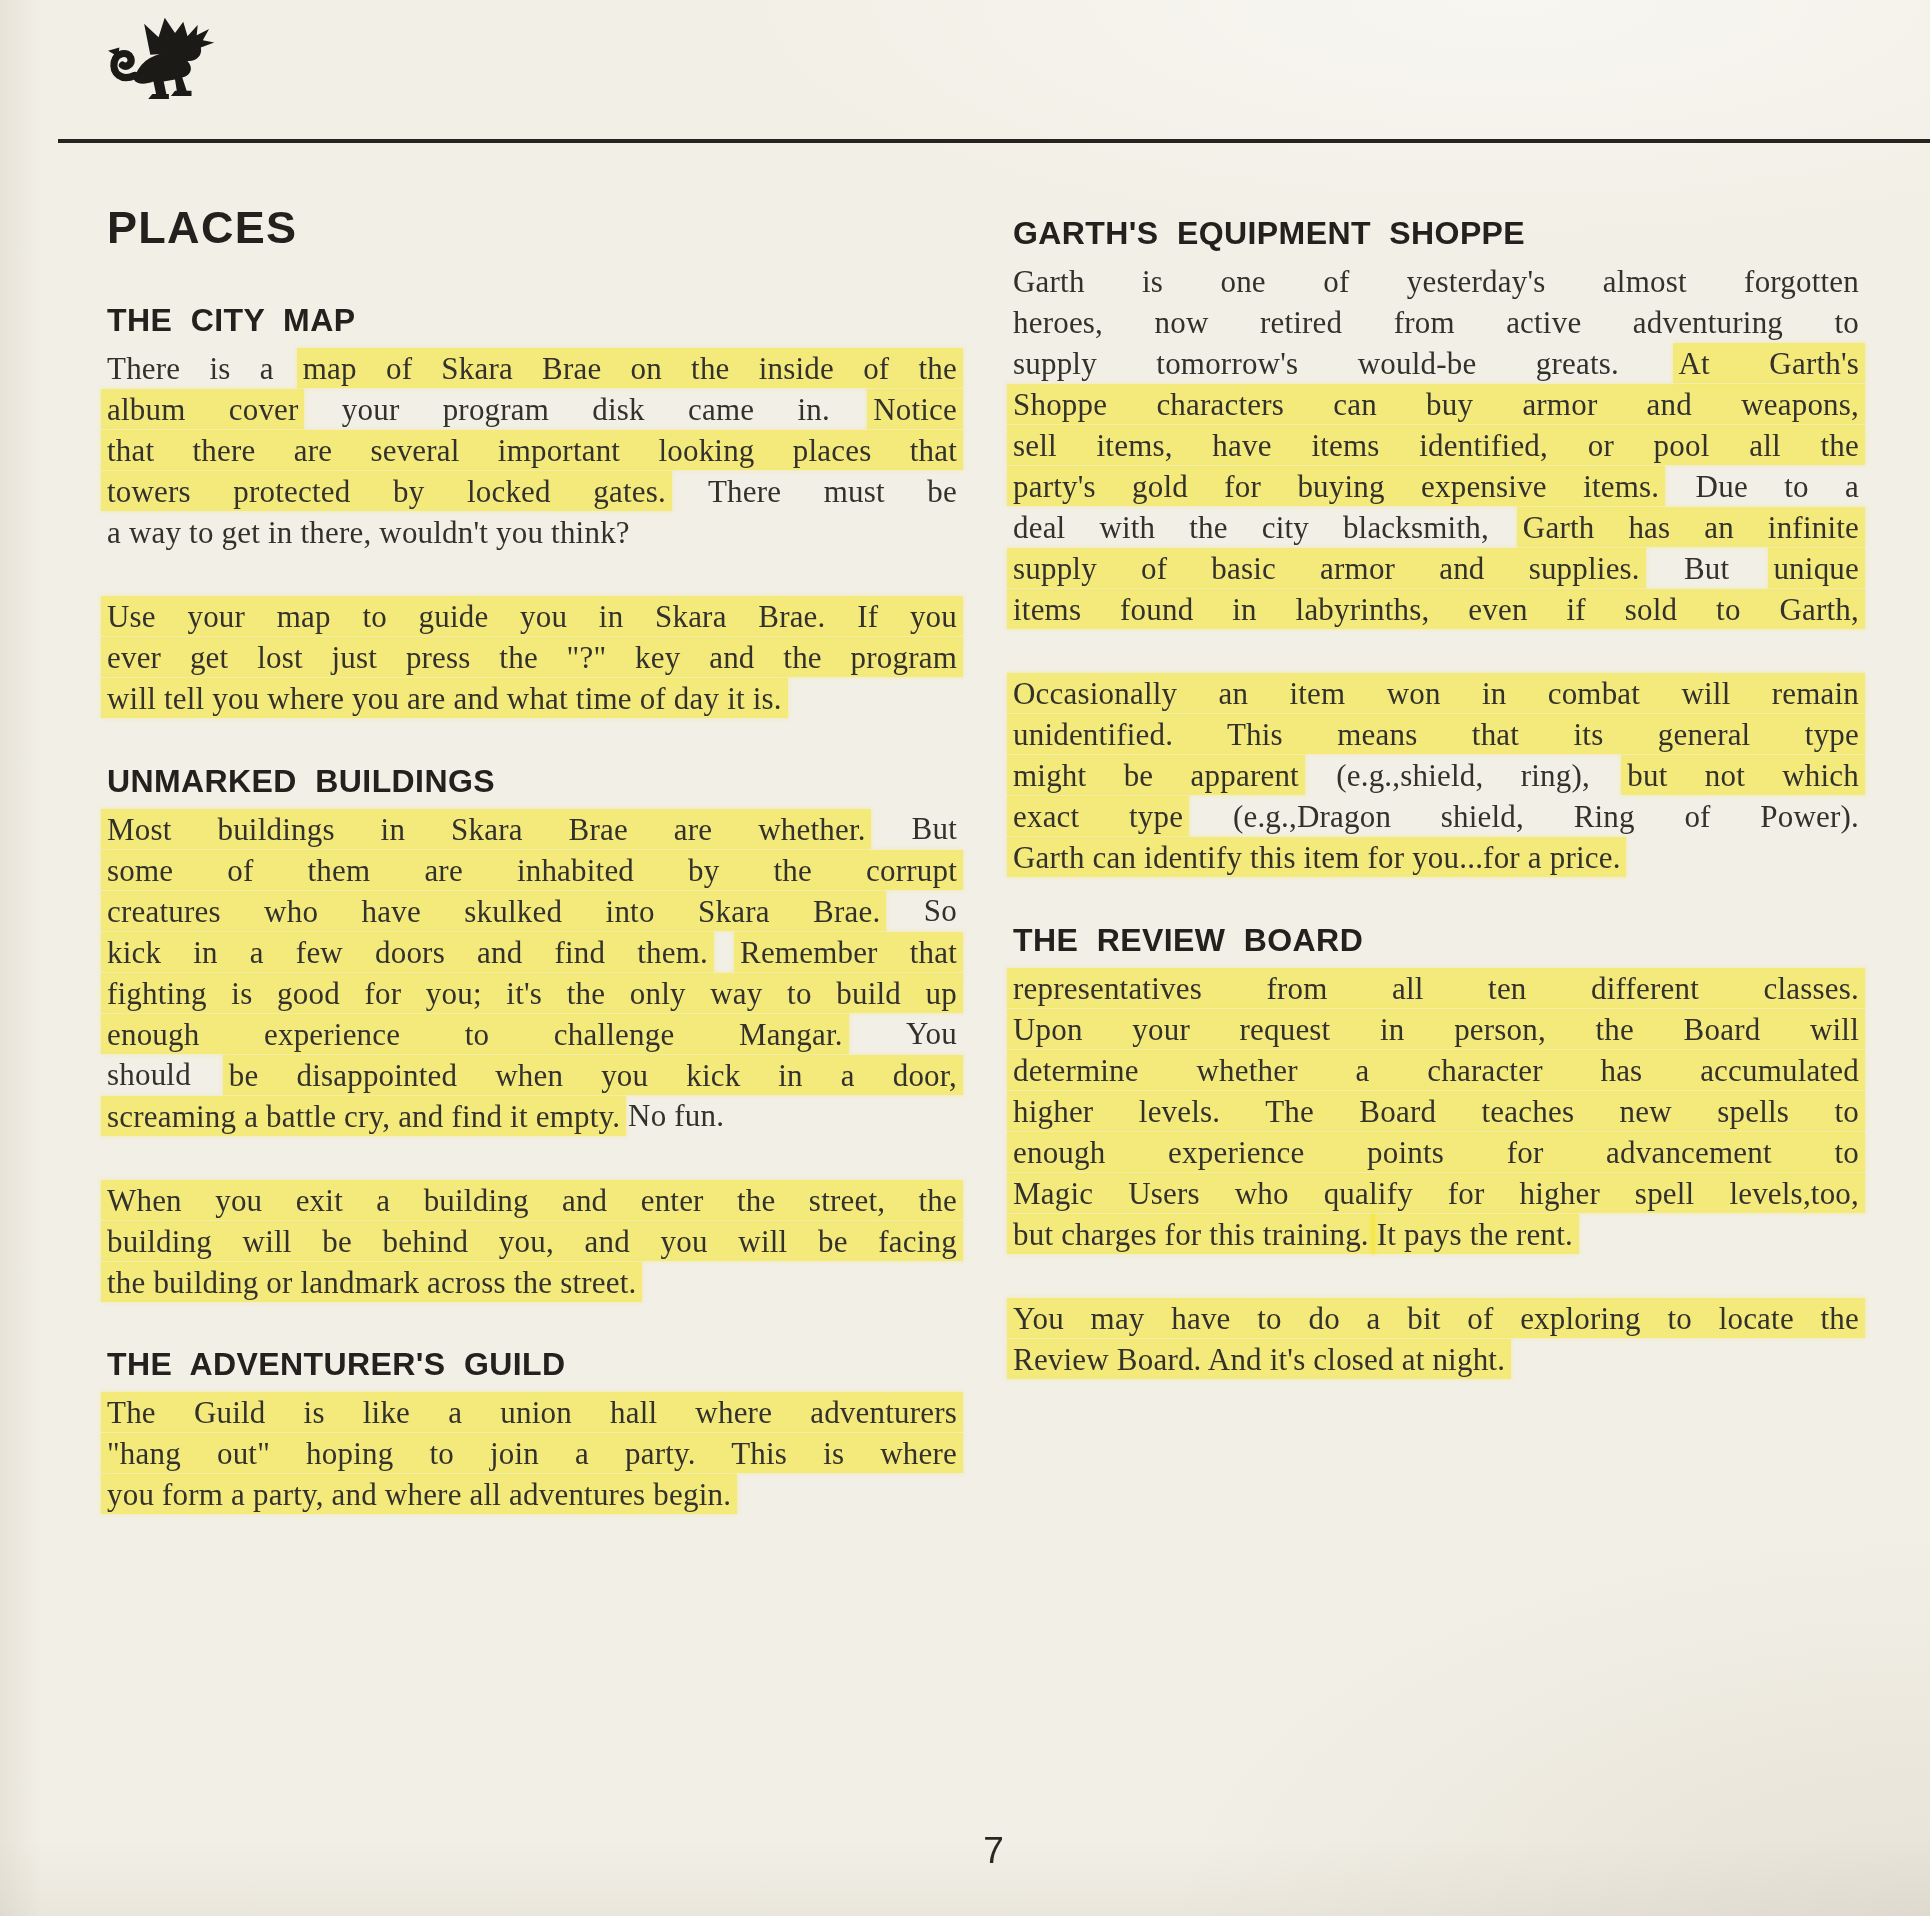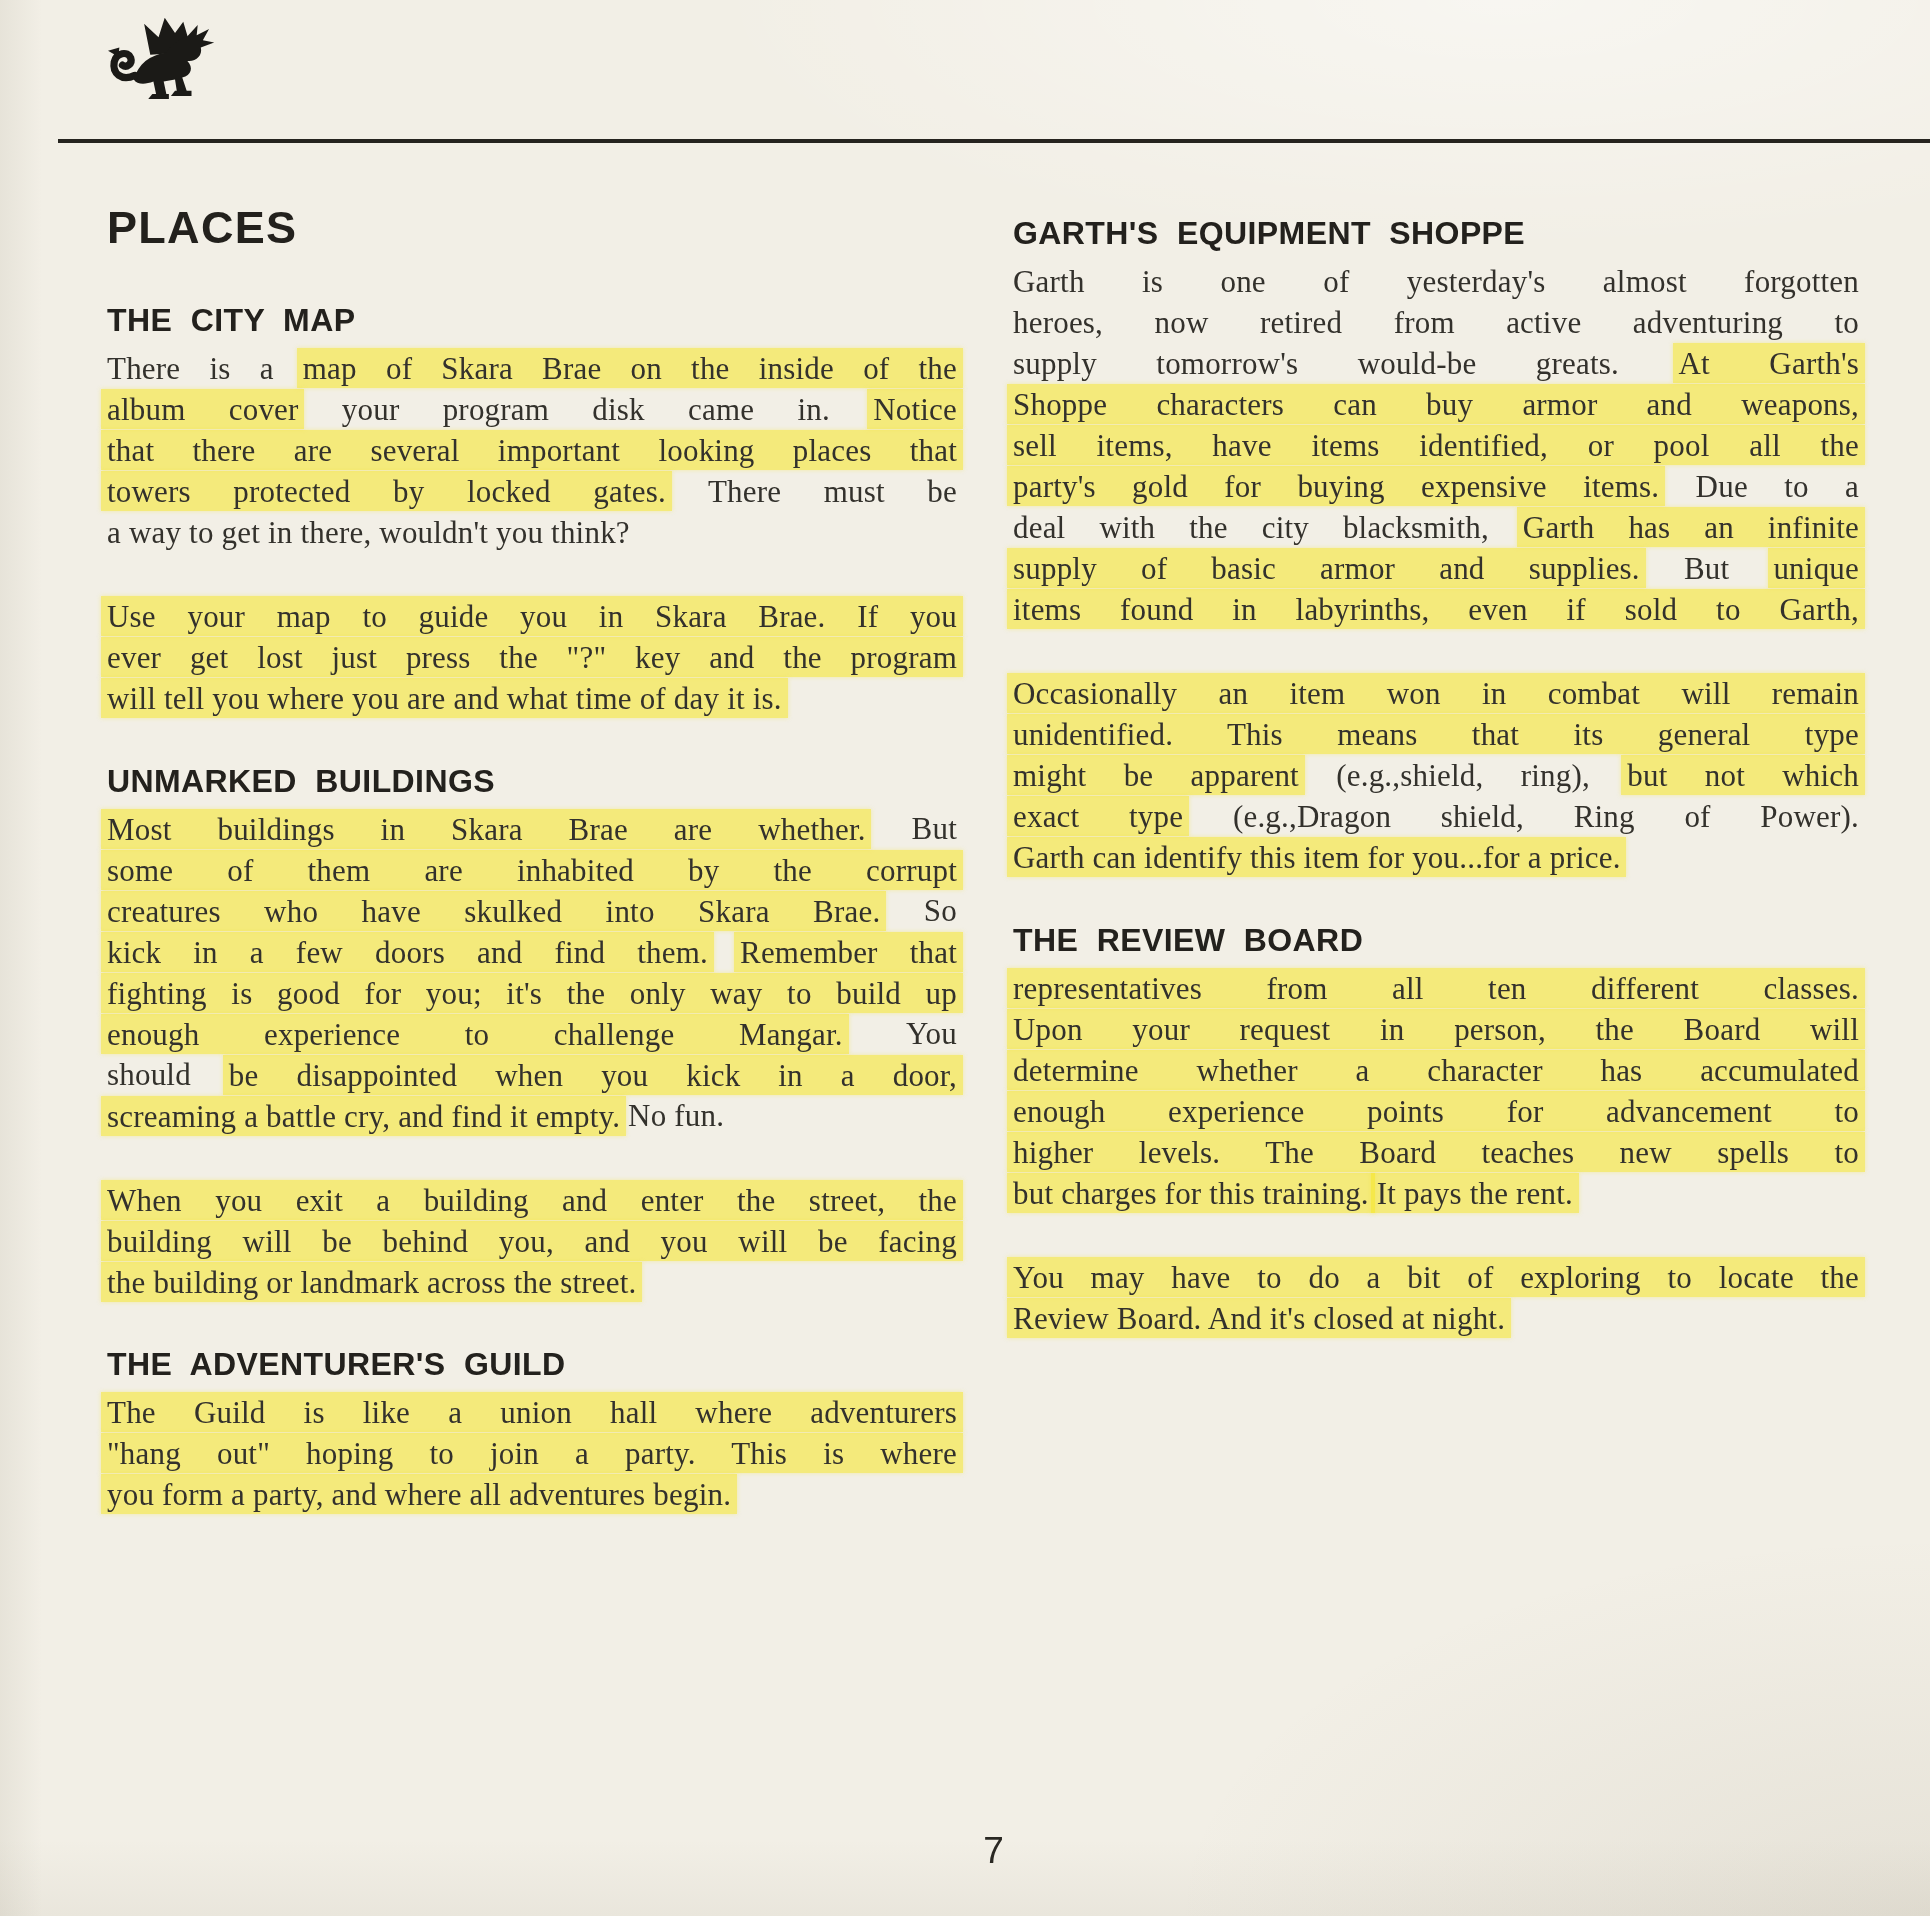--- a/index.html
+++ b/index.html
@@ -144,22 +144,23 @@
           <div class="line"><span class="hl">exact type</span><span> (e.g.,Dragon shield, Ring of Power).</span></div>
           <div class="line last"><span class="hl">Garth can identify this item  for you...for a price.</span></div>
         </div>
       </div>
       <div class="section">
         <div class="h2">THE REVIEW BOARD</div>
         <div class="para">
           <div class="line"><span class="hl">representatives from all ten different classes.</span></div>
           <div class="line"><span class="hl">Upon your request in person, the Board will</span></div>
           <div class="line"><span class="hl">determine whether a character has accumulated</span></div>
+          <div class="line"><span class="hl">higher levels.  The Board teaches new spells to</span></div>
           <div class="line"><span class="hl">enough experience points for advancement to</span></div>
-          <div class="line"><span class="hl">higher levels.  The Board teaches new spells to</span></div>
+          <div class="line"><span class="hl">Magic Users who qualify for higher spell levels,too,</span></div>
           <div class="line last"><span class="hl">but charges for this training.</span><span>  </span><span class="hl">It pays the rent.</span></div>
         </div>
         <div class="para">
           <div class="line"><span class="hl">You may have to do a bit of exploring to locate the</span></div>
           <div class="line last"><span class="hl">Review Board.  And it's closed at night.</span></div>
         </div>
       </div>
     </div>
 
   <div class="page-number">7</div>

